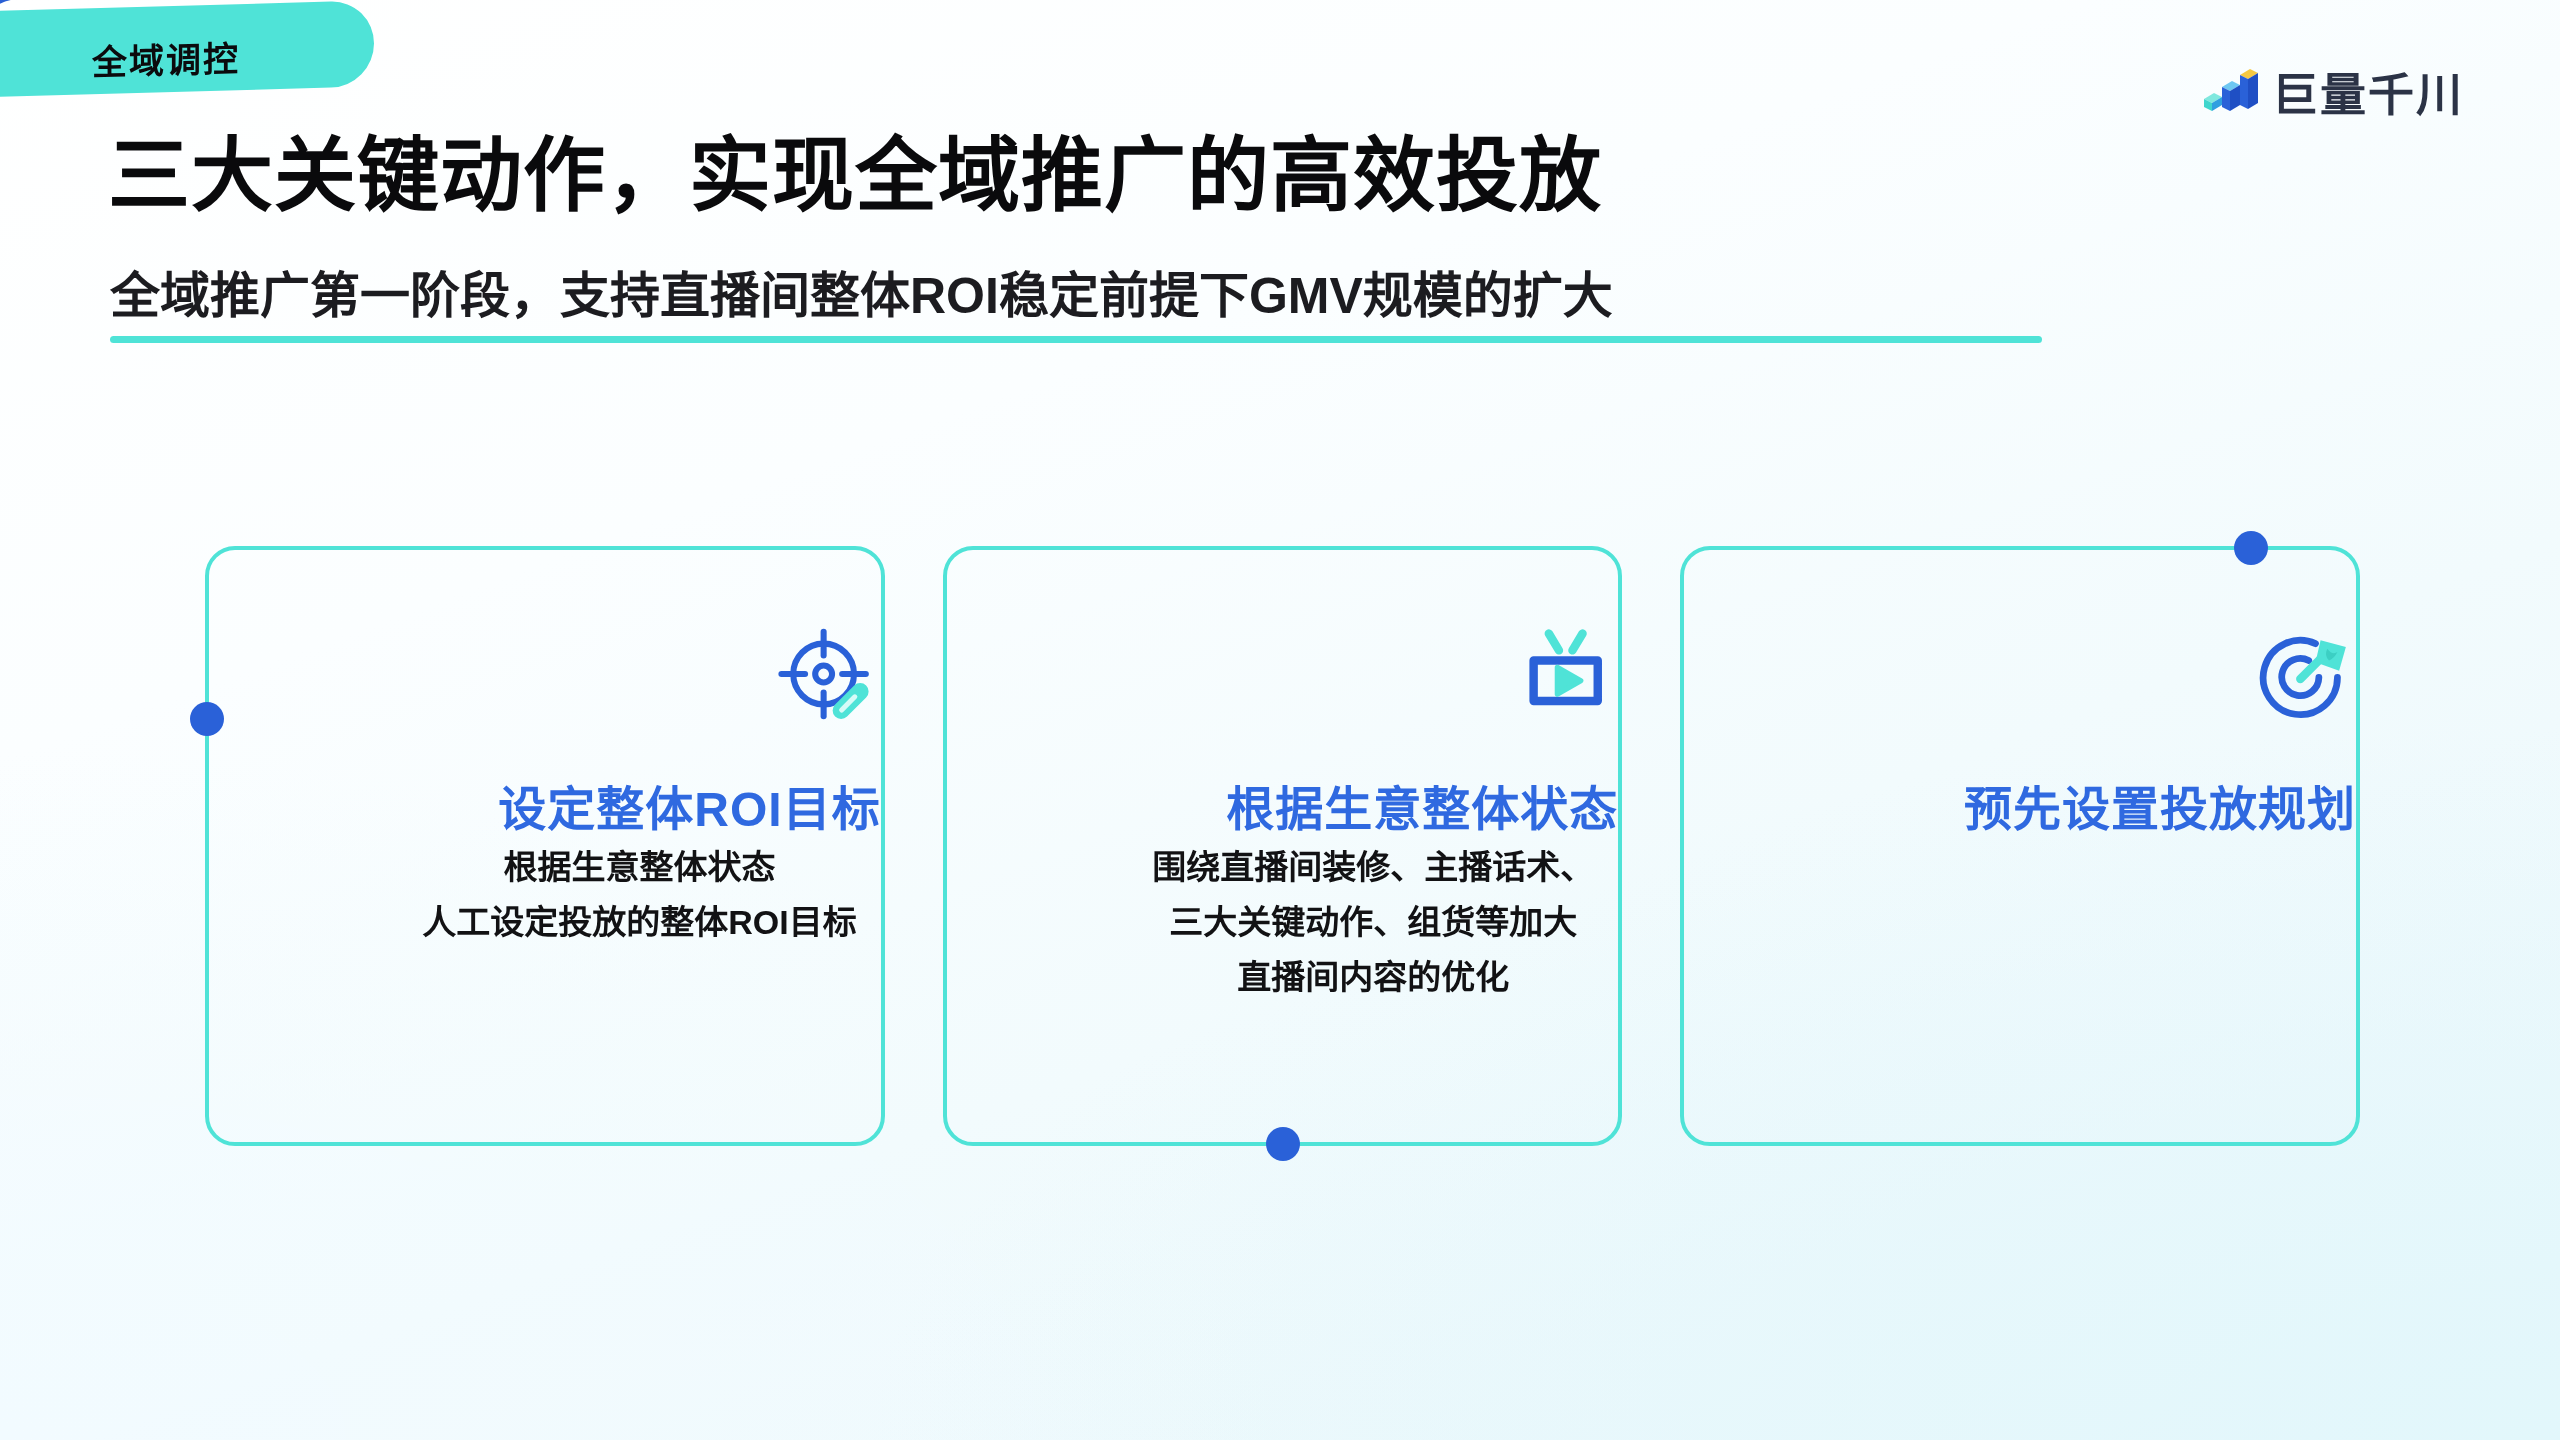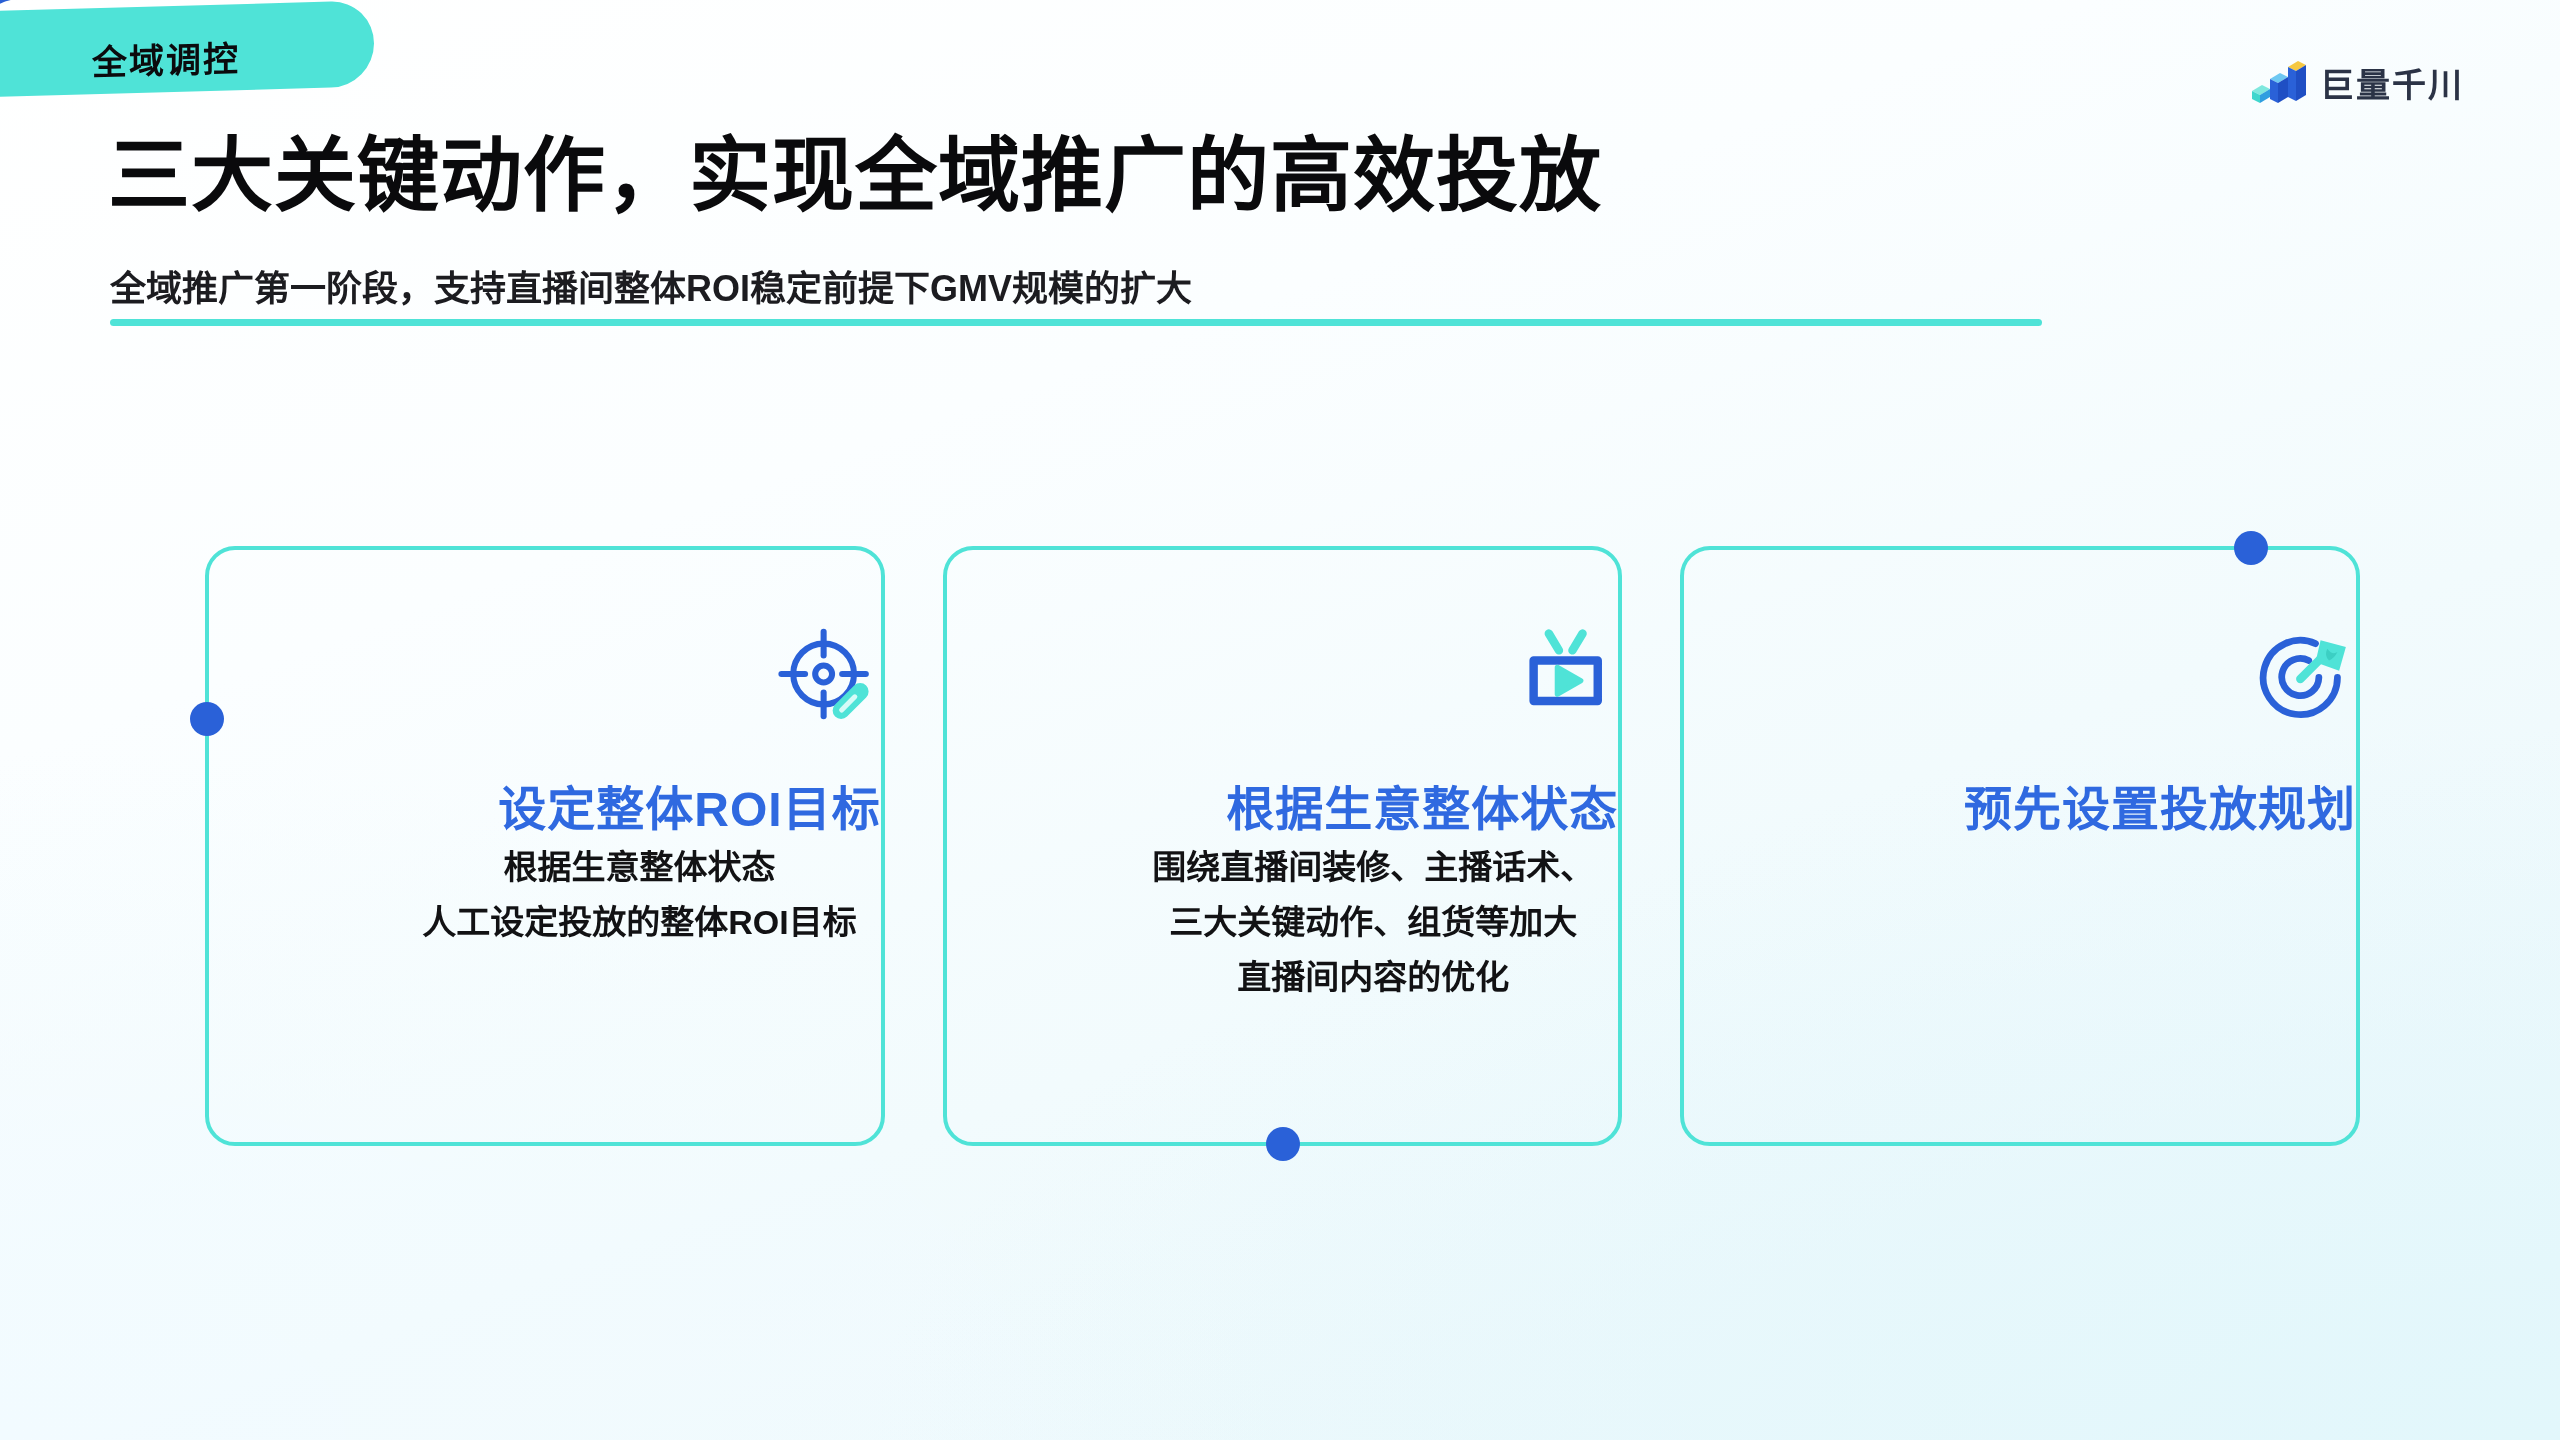--- a/index.html
+++ b/index.html
@@ -72,21 +72,21 @@
   .logo {
     position: absolute;
     right: 96px;
     top: 58px;
     display: flex;
     align-items: center;
     gap: 14px;
   }
   .logo-mark { display: block; }
   .logo-text {
-    font-size: 34px;
+    font-size: 46px;
     font-weight: 700;
     color: #2b3346;
     letter-spacing: 2px;
     white-space: nowrap;
   }
 
   
   .headline {
     position: absolute;
     left: 108px;
@@ -97,21 +97,21 @@
     color: #0a0a0c;
     letter-spacing: 1px;
     white-space: nowrap;
   }
   .subline-wrap {
     position: absolute;
     left: 110px;
     top: 268px;
   }
   .subline {
-    font-size: 36px;
+    font-size: 50px;
     font-weight: 700;
     color: #1c1c20;
     letter-spacing: 0px;
     white-space: nowrap;
     line-height: 1.15;
   }
   .subline-rule {
     margin-top: 10px;
     width: 1932px;
     height: 7px;

